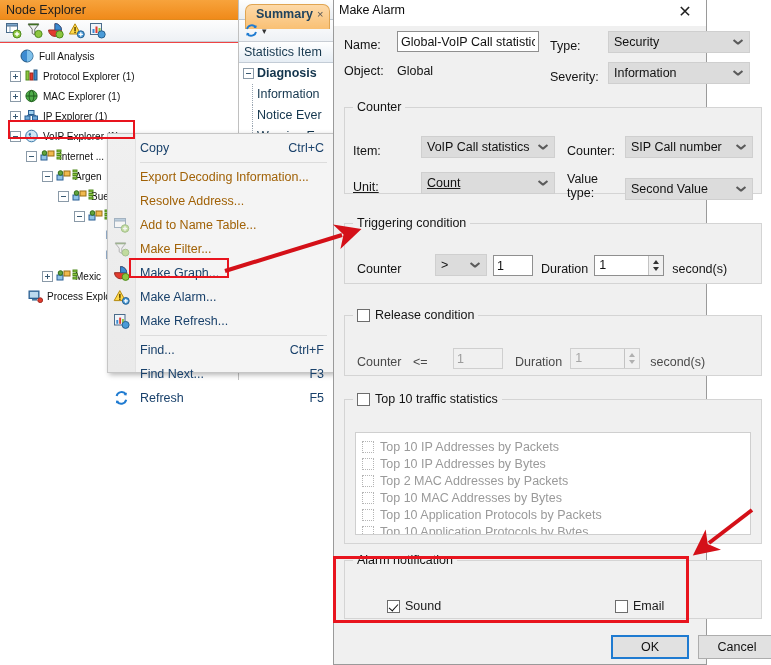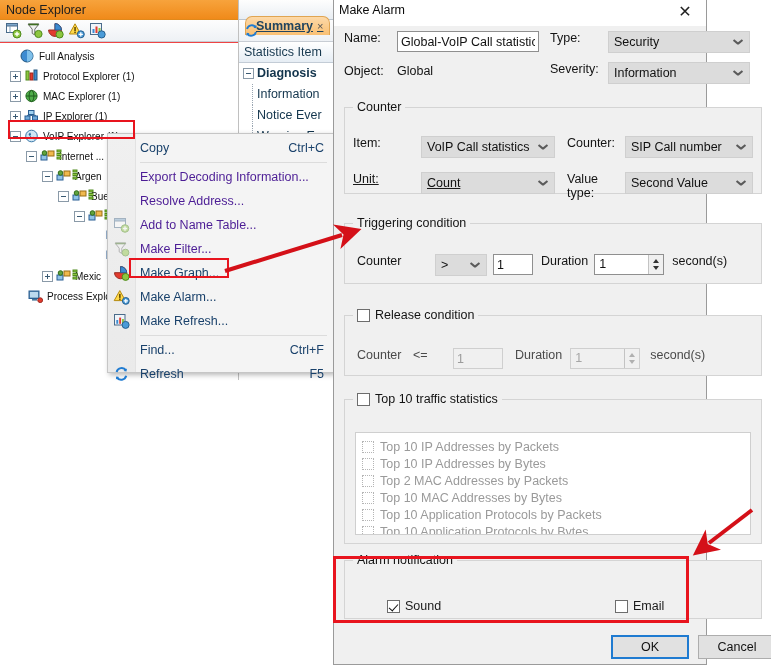--- a/index.html
+++ b/index.html
@@ -66,26 +66,26 @@
   
   #summary-panel {
     position:absolute; left:239px; top:0; width:106px; height:380px;
     background:#ffffff;
   }
   #summary-tabstrip {
     height:20px; background:linear-gradient(#fefefe,#e9eef3);
     position:relative; border-bottom:1px solid #bcc6d0;
   }
   #summary-tab {
-    position:absolute; left:6px; top:16px; height:19px; padding:0 6px 0 10px;
+    position:absolute; left:6px; top:4px; height:25px; padding:0 6px 0 10px;
     background:linear-gradient(#fdd9a8,#f9c074);
     border:1px solid #e0a552; border-bottom:none;
     border-radius:7px 7px 0 0;
     font-weight:bold; font-size:12.5px; color:#21445e;
-    line-height:18px; white-space:nowrap;text-decoration:underline;
+    line-height:18px; white-space:nowrap;
   }
   #summary-tab .close-x { font-weight:normal; margin-left:4px; color:#555; font-size:11px;}
   #summary-toolbar {
     height:22px; background:linear-gradient(#fdfdfd,#eef1f5);
     border-bottom:1px solid #c8cdd4; display:flex; align-items:center; padding-left:5px; gap:3px;
   }
   #summary-colhead {
     height:21px; line-height:21px; padding-left:5px;
     background:linear-gradient(#ffffff,#e6edf4);
     border-bottom:1px solid #c3ccd6;
@@ -102,21 +102,21 @@
     z-index:40;
   }
   #cm-gutter {
     position:absolute; left:0; top:0; width:28px; bottom:0;
     background:linear-gradient(#f0f0f0,#eaeaea); border-right:1px solid #e2e2e2;
   }
   .cm-item {
     position:relative; height:24px; display:flex; align-items:center;
     padding-left:32px; font-size:12.5px; color:#19416b; z-index:2;
   }
-  .cm-item.disabled { color:#4c1d95;text-align:center; }
+  .cm-item.disabled { color:#a16207;text-align:center; }
   .cm-item .cm-icon { position:absolute; left:5px; top:4px; width:17px; height:16px; }
   .cm-item .cm-accel { position:absolute; right:9px; font-size:12.5px; }
   .cm-sep { height:1px; background:#dcdcdc; margin:2px 6px 2px 32px; }
 
   
   #make-alarm-dialog {
     position:absolute; left:333px; top:0; width:374px; height:665px;
     background:#eab308; border:1px solid #9a9a9a; border-top:none;
     z-index:60;
   }
@@ -127,21 +127,21 @@
   #ma-title {
     position:absolute; left:5px; top:3px; font-size:12.5px; color:#0b0b0b;
   }
   #ma-close {
     position:absolute; right:10px; top:2px; width:22px; height:20px;
     font-size:16px; line-height:20px; text-align:center; color:#222;
     font-family:"Liberation Sans", sans-serif;
   }
   #ma-body { position:absolute; left:0; top:26px; right:0; bottom:0; background:#f0f0f0; padding:0 10px; }
 
-  .field-row { position:absolute; display:flex; align-items:flex-start; }
+  .field-row { position:absolute; display:flex; align-items:flex-end; }
   .lbl { font-size:12.5px; color:#131313; }
 
   input.txt {
     font-family:"Liberation Sans", sans-serif; font-size:12.5px;
     border:1px solid #8f8f8f; background:#fff; color:#111;
     height:21px; padding:0 3px; outline:none;
   }
   input.txt[disabled] { background:#f0f0f0; color:#9b9b9b; border-color:#cfcfcf; }
 
   .combo {
@@ -549,20 +549,24 @@
     </span>
     <span>Make Refresh...</span>
   </div>
   <div class="cm-sep"></div>
 
   <div class="cm-item">
     <span>Find...</span>
     <span class="cm-accel">Ctrl+F</span>
   </div>
   <div class="cm-item">
+    <span>Find Next...</span>
+    <span class="cm-accel">F3</span>
+  </div>
+  <div class="cm-item">
     <span class="cm-icon">
       <svg width="17" height="16" viewBox="0 0 17 16">
           <path d="M13 4.4A5.2 5.2 0 0 0 3.6 6" fill="none" stroke="#1f7bd1" stroke-width="2"></path>
           <path d="M3.8 11.4A5.2 5.2 0 0 0 13.2 9.8" fill="none" stroke="#1f7bd1" stroke-width="2"></path>
           <path d="M13.8 2.4l-.3 3-3-.5z" fill="#1f7bd1"></path>
           <path d="M2.9 13.5l.3-3 3 .5z" fill="#1f7bd1"></path>
         </svg>
     </span>
     <span>Refresh</span>
     <span class="cm-accel">F5</span>

